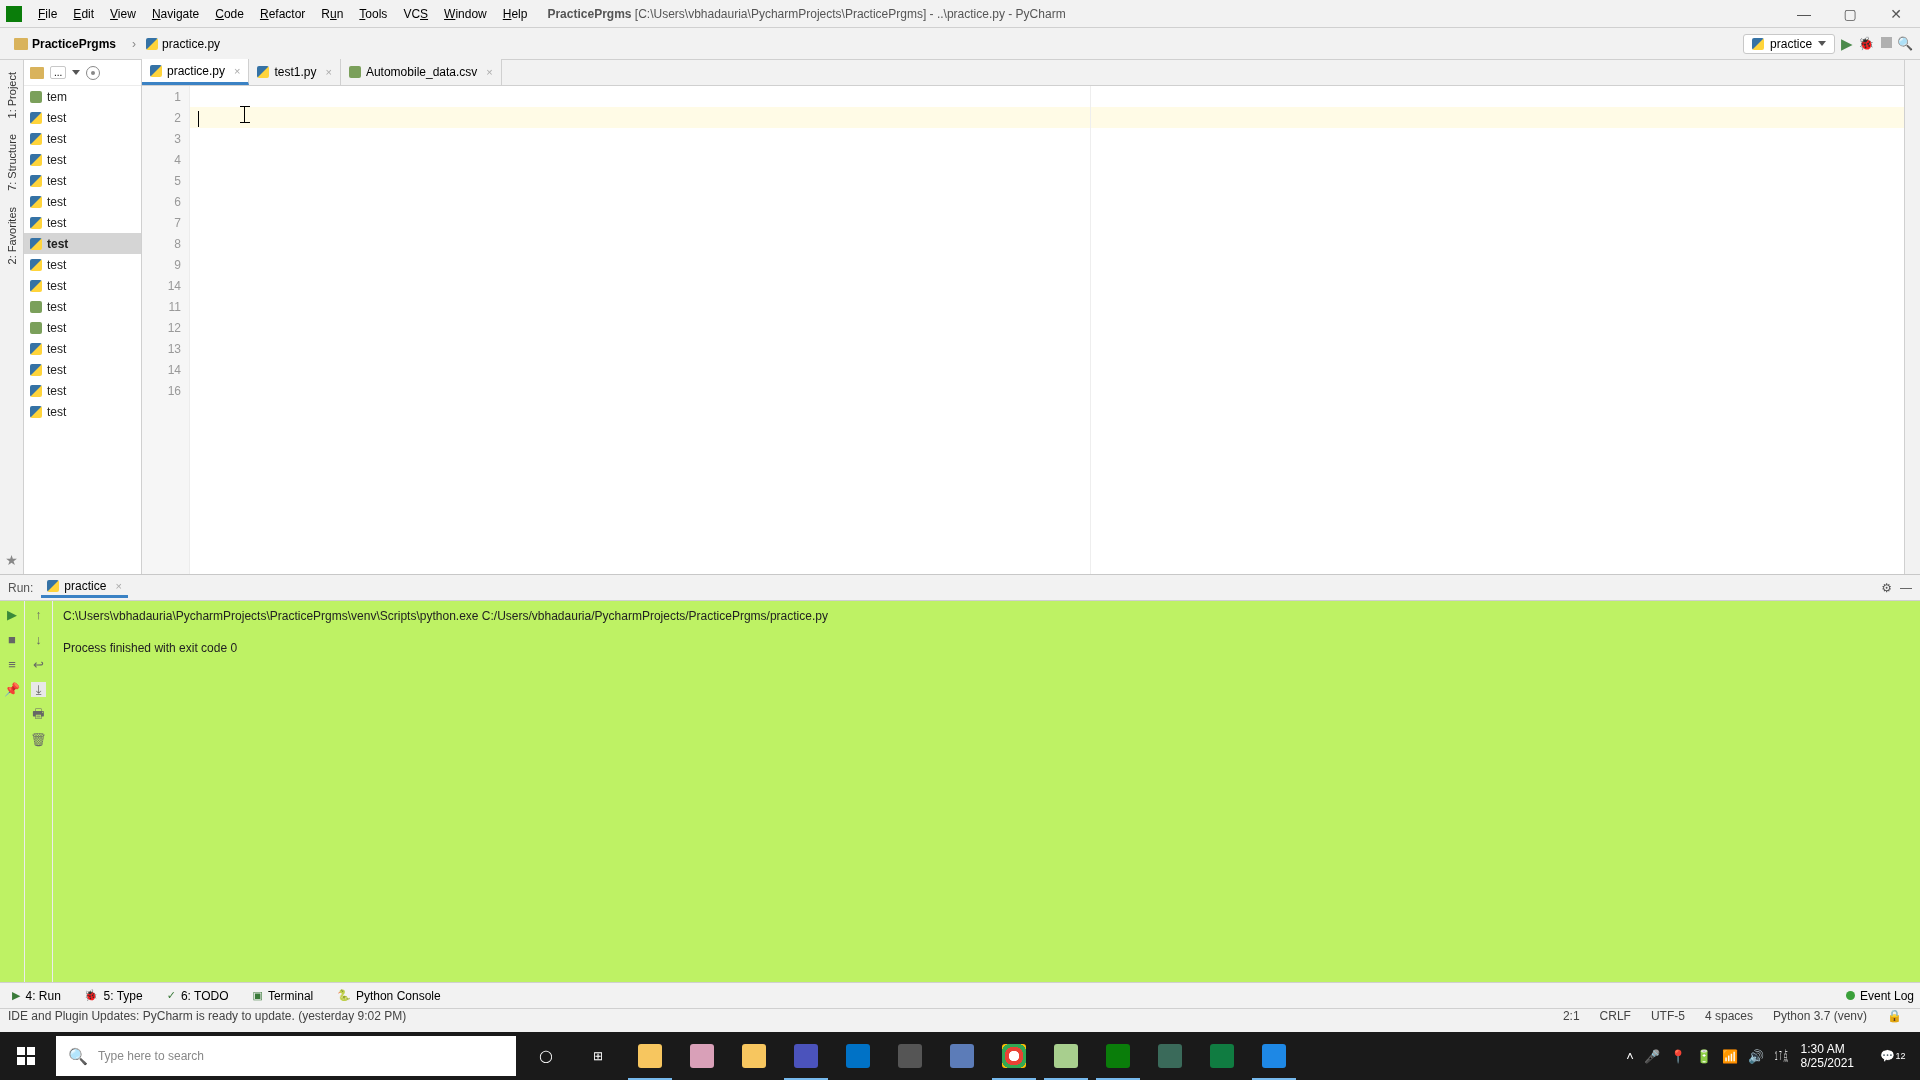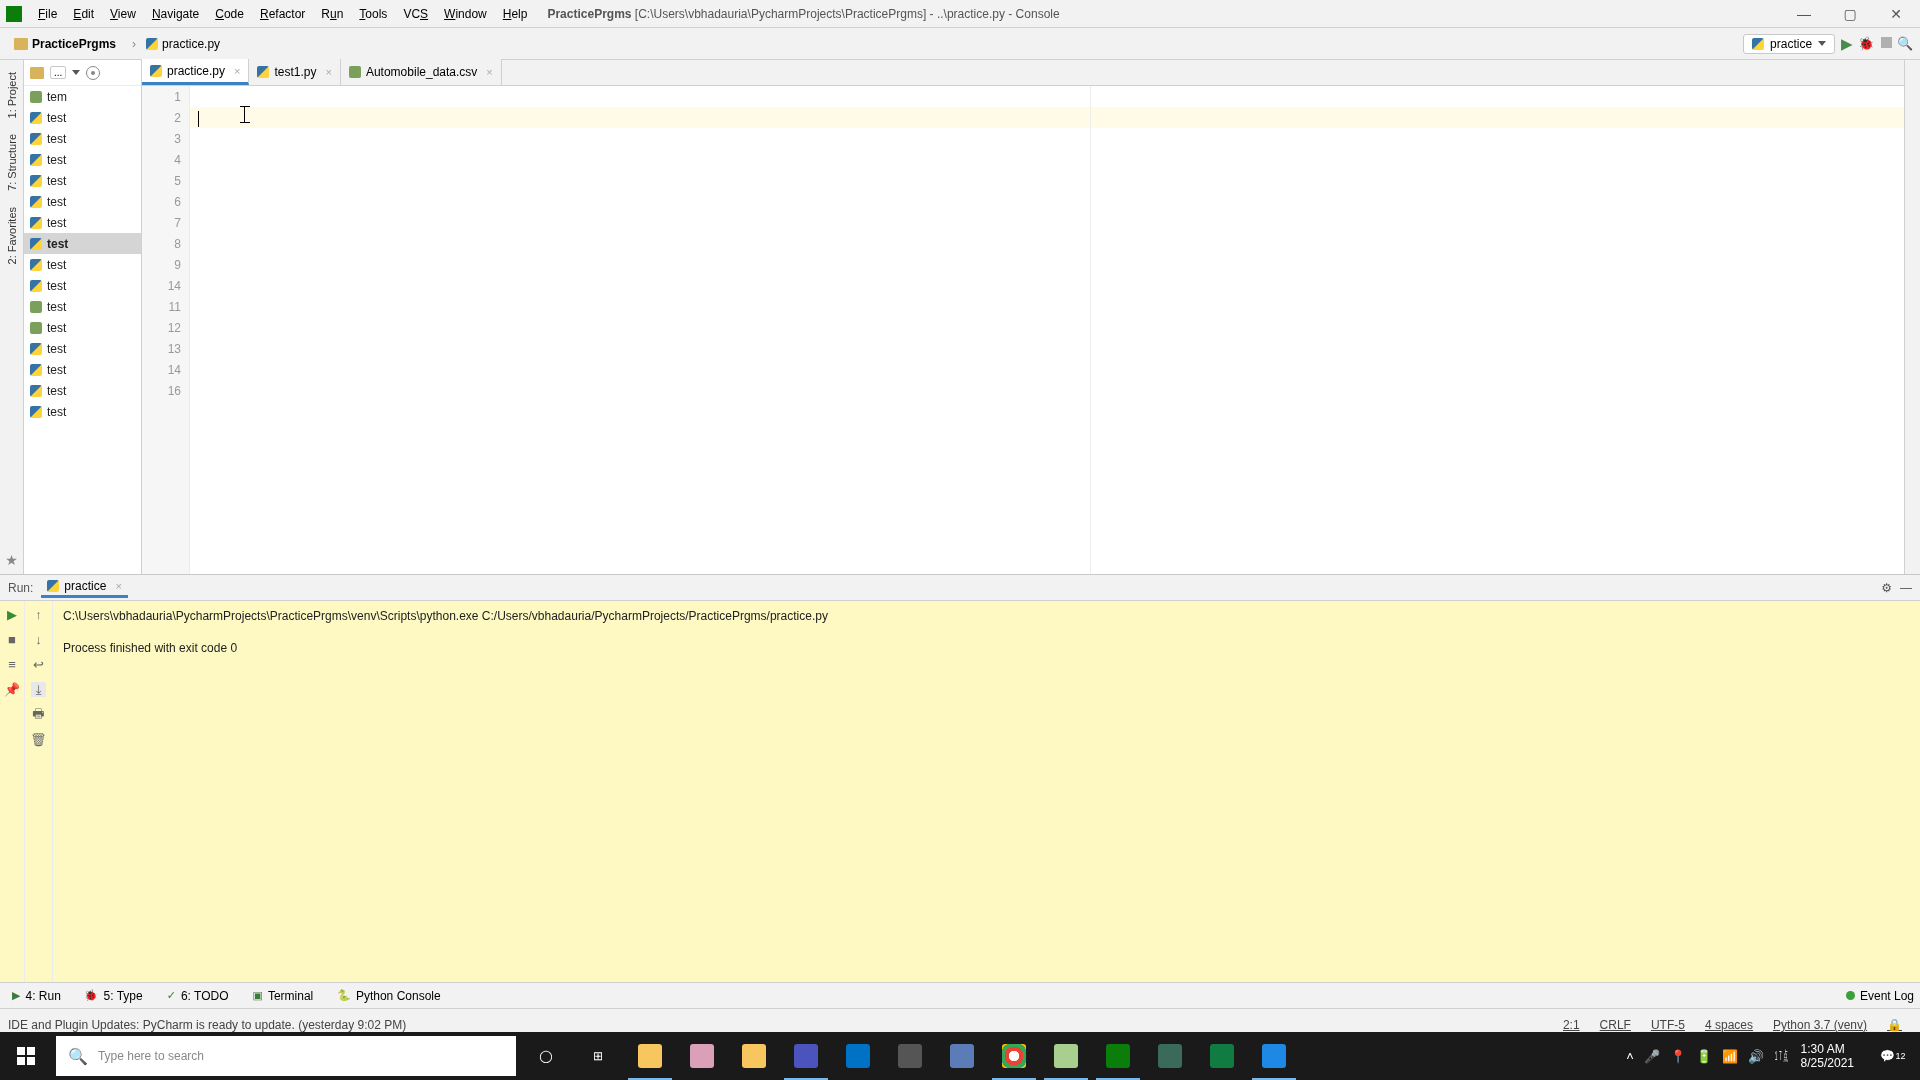--- a/index.html
+++ b/index.html
@@ -57,43 +57,43 @@
 .code-line { height: 21px; }
 .code-line.hl { background: #fffbe6; }
 .caret { position: absolute; top: 25px; left: 8px; width: 1px; height: 16px; background: #000; }
 .mouse-cursor { position: absolute; top: 20px; left: 54px; width: 1px; height: 17px; background: #000; }
 .mouse-cursor::before { content:""; position:absolute; width:10px; height:1px; background:#000; top:0; left:-4px; }
 .mouse-cursor::after { content:""; position:absolute; width:10px; height:1px; background:#000; bottom:0; left:-4px; }
 .ruler { position:absolute; top:0; bottom:0; left: 900px; border-right:1px solid #eee; }
 
 .right-stripe { width: 16px; background: #f2f2f2; border-left: 1px solid #d0d0d0; }
 
-.run-panel { height: 408px; background: #fef9c3; border-top: 1px solid #c8c8c8; display: flex; flex-direction: column; }
+.run-panel { height: 408px; background: #bef264; border-top: 1px solid #c8c8c8; display: flex; flex-direction: column; }
 .run-head { height: 26px; background: #f2f2f2; border-bottom: 1px solid #d0d0d0; display: flex; align-items: center; padding: 0 8px; gap: 8px; }
 .run-head .label { color: #555; }
 .run-head-tab { display:flex; align-items:center; gap:5px; padding:2px 6px; border-bottom: 3px solid #3b82c4; }
 .run-head .gear { margin-left:auto; color:#555; }
 .run-head .min { color:#555; }
 .run-body { flex:1; display:flex; }
 .run-side { width: 25px; border-right: 1px solid #ececec; display:flex; flex-direction:column; align-items:center; padding-top:6px; gap:10px; }
 .run-side2 { width: 28px; border-right: 1px solid #ececec; display:flex; flex-direction:column; align-items:center; padding-top:6px; gap:10px; }
 .side-ico { width:15px; height:15px; display:flex; align-items:center; justify-content:center; color:#666; font-size:13px; }
 .side-ico.green { color:#3a8a3a; }
 .side-ico.sq { background:#e8e8e8; }
 .run-out { flex:1; padding: 6px 10px; font-family: Consolas, monospace; font-size: 14px; color: #222; white-space: pre; }
 
 .bottom-tabs { height: 26px; background: #f2f2f2; border-top: 1px solid #d0d0d0; display:flex; align-items:center; padding:0 6px; gap: 12px; }
 .btab { display:flex; align-items:center; gap:5px; padding:3px 6px; cursor:default; }
 .btab .ico { font-size:11px; color:#3a7a3a; }
 .bottom-tabs .eventlog { margin-left:auto; display:flex; align-items:center; gap:5px; }
 .green-dot { width:9px; height:9px; background:#3aa03a; border-radius:50%; display:inline-block; }
 
-.status-bar { height: 24px; background: #f2f2f2; border-top: 1px solid #d0d0d0; display:flex; align-items:flex-end; padding:0 8px; font-size:12px; color:#444; }
+.status-bar { height: 24px; background: #f2f2f2; border-top: 1px solid #d0d0d0; display:flex; align-items:flex-start; padding:0 8px; font-size:12px; color:#444; }
 .status-bar .spacer { flex:1; }
-.status-cell { padding: 0 10px; text-decoration: underline; }
+.status-cell { padding: 0 10px; }
 
 .taskbar { height: 48px; background: #1a1a1a; display:flex; align-items:center; color:#fff; }
 .tb-start { width: 52px; height:48px; display:flex; align-items:center; justify-content:center; }
 .win-logo { width:18px; height:18px; display:grid; grid-template-columns:1fr 1fr; grid-template-rows:1fr 1fr; gap:2px; }
 .win-logo div { background:#fff; }
 .tb-search { flex:0 0 460px; height:40px; background:#fff; color:#888; display:flex; align-items:center; padding:0 12px; gap:10px; margin:4px; font-size:15px; }
 .tb-search .mag { color:#555; font-size:16px; }
 .tb-icons { display:flex; align-items:center; height:48px; }
 .tb-ico { width:52px; height:48px; display:flex; align-items:center; justify-content:center; position:relative; }
 .tb-ico.active::after { content:""; position:absolute; bottom:0; left:4px; right:4px; height:2px; background:#76b9ed; }
@@ -113,21 +113,21 @@
   <div class="menu-item"><u>V</u>iew</div>
   <div class="menu-item"><u>N</u>avigate</div>
   <div class="menu-item"><u>C</u>ode</div>
   <div class="menu-item"><u>R</u>efactor</div>
   <div class="menu-item">R<u>u</u>n</div>
   <div class="menu-item"><u>T</u>ools</div>
   <div class="menu-item">VC<u>S</u></div>
   <div class="menu-item"><u>W</u>indow</div>
   <div class="menu-item"><u>H</u>elp</div>
   <div class="titlebar-title">
-    <b>PracticePrgms</b>&nbsp;<span>[C:\Users\vbhadauria\PycharmProjects\PracticePrgms] - ..\practice.py - Console</span>
+    <b>PracticePrgms</b>&nbsp;<span>[C:\Users\vbhadauria\PycharmProjects\PracticePrgms] - ..\practice.py - PyCharm</span>
   </div>
   <div class="win-ctrl">
     <div class="win-btn">—</div>
     <div class="win-btn">▢</div>
     <div class="win-btn">✕</div>
   </div>
 </div>
 
 <div class="navbar">
   <div class="nav-crumb">

